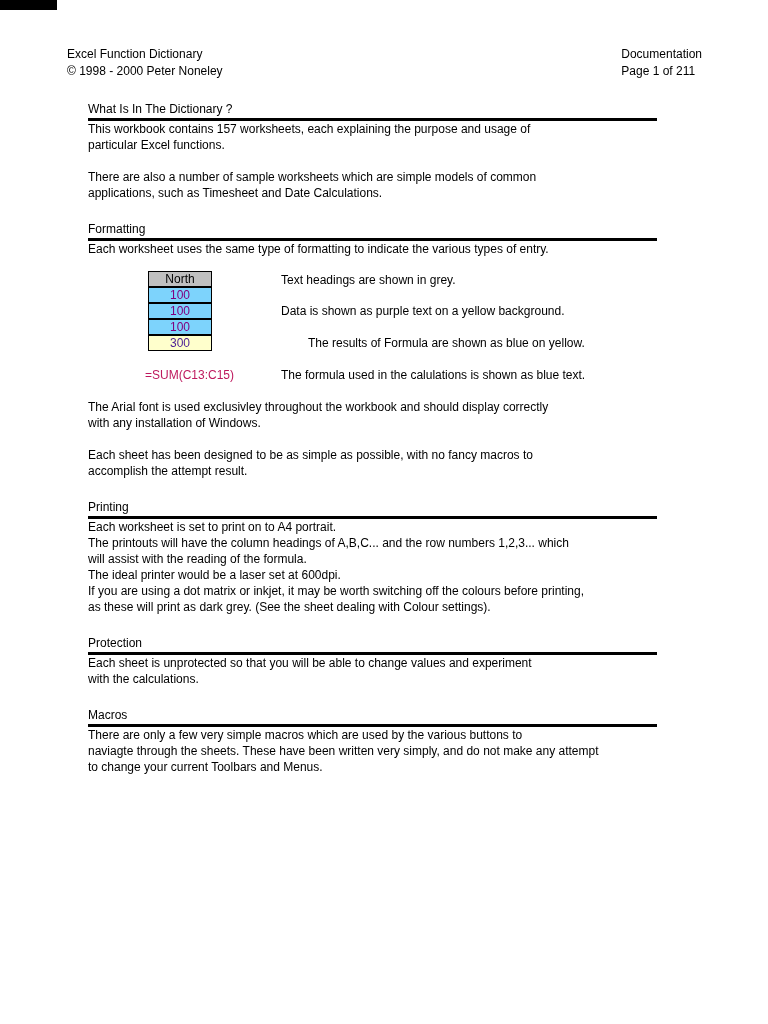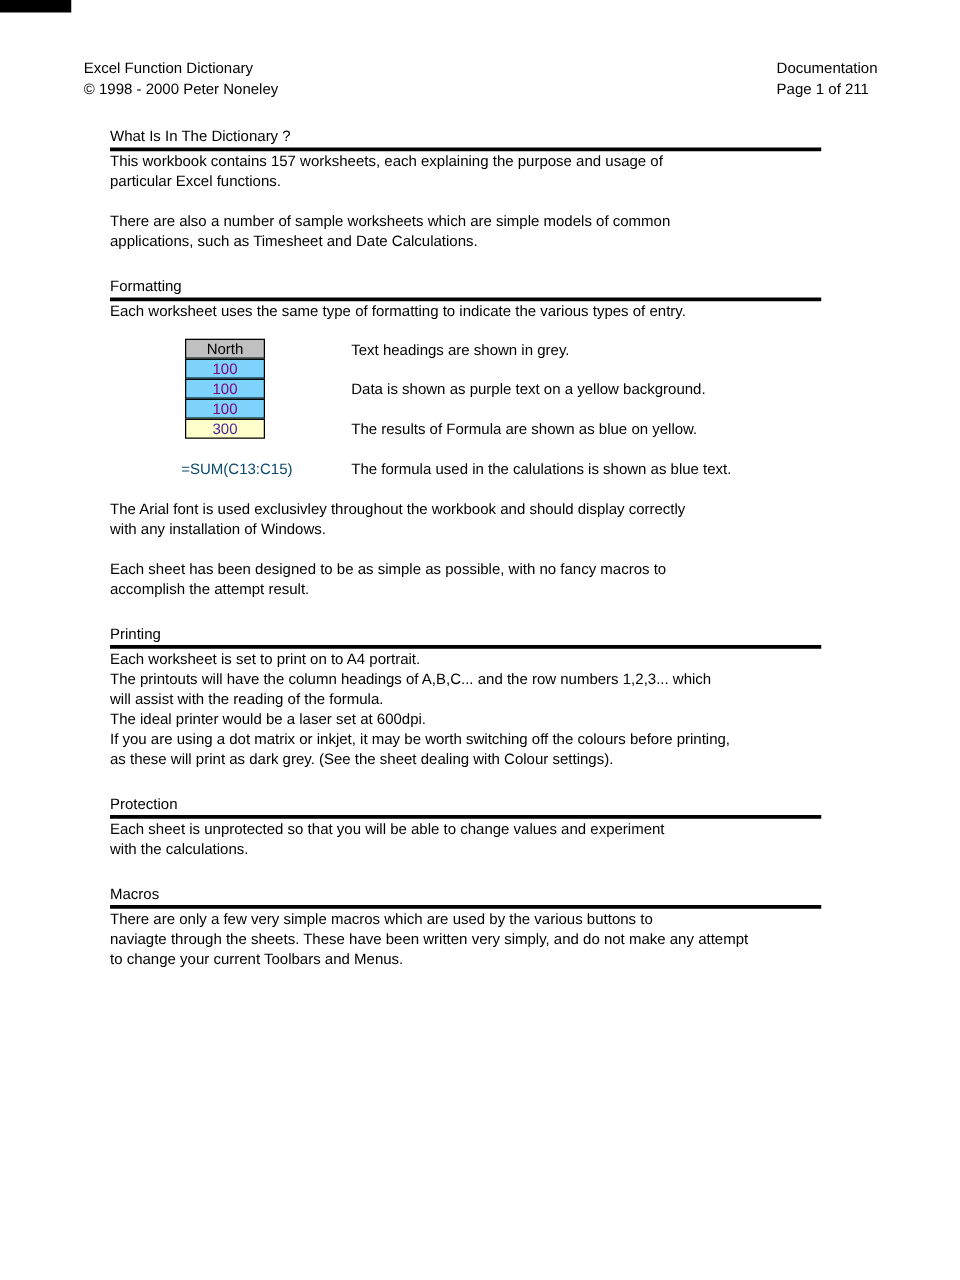--- a/index.html
+++ b/index.html
@@ -68,32 +68,32 @@
     border: 1px solid #000000;
     text-align: center;
     font-size: 12px;
   }
   .cell-header { background: #c0c0c0; color: #000000; }
   .cell-data { background: #7dd3fc; color: #800080; }
   .cell-result { background: #ffffcc; color: #4c1d95; }
   .annot { position: absolute; left: 193px; line-height: 16px; white-space: nowrap; }
   .annot-0 { top: 1px; }
   .annot-1 { top: 32px; }
-  .annot-2 { top: 64px; }
+  .annot-2 { top: 64px; margin-left: 27px; }
 
   .formula-row {
     position: relative;
     margin-top: 16px;
     height: 16px;
   }
   .formula-text {
     position: absolute;
     left: 57px;
     top: 0;
-    color: #0c4a6e;
+    color: #be185d;
     white-space: nowrap;
   }
   .formula-annot { position: absolute; left: 193px; top: 0; white-space: nowrap; }
 </style>
 </head>
 <body>
 
 <div class="page">
 
   <div class="artifact artifact-top"></div>

